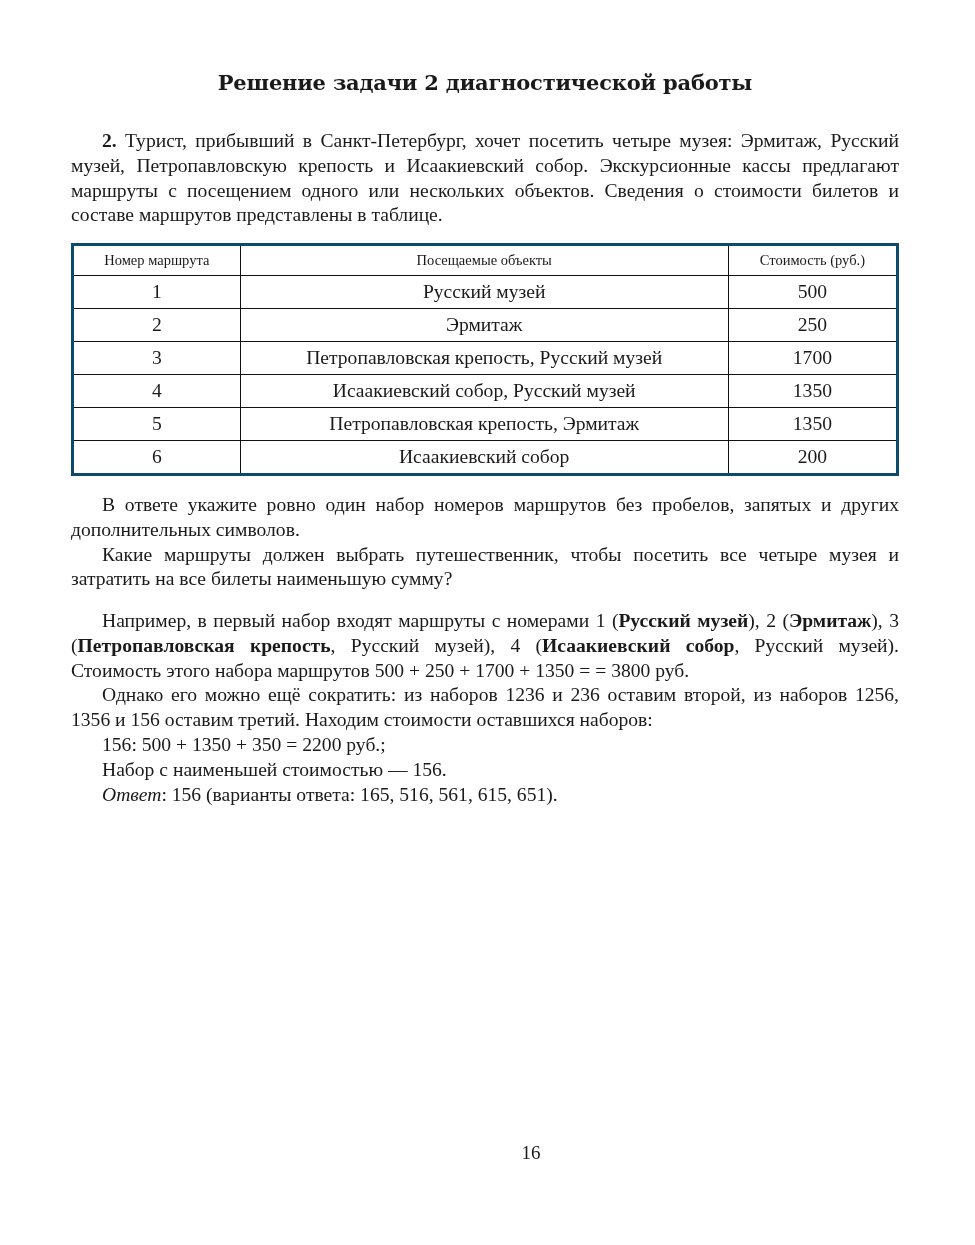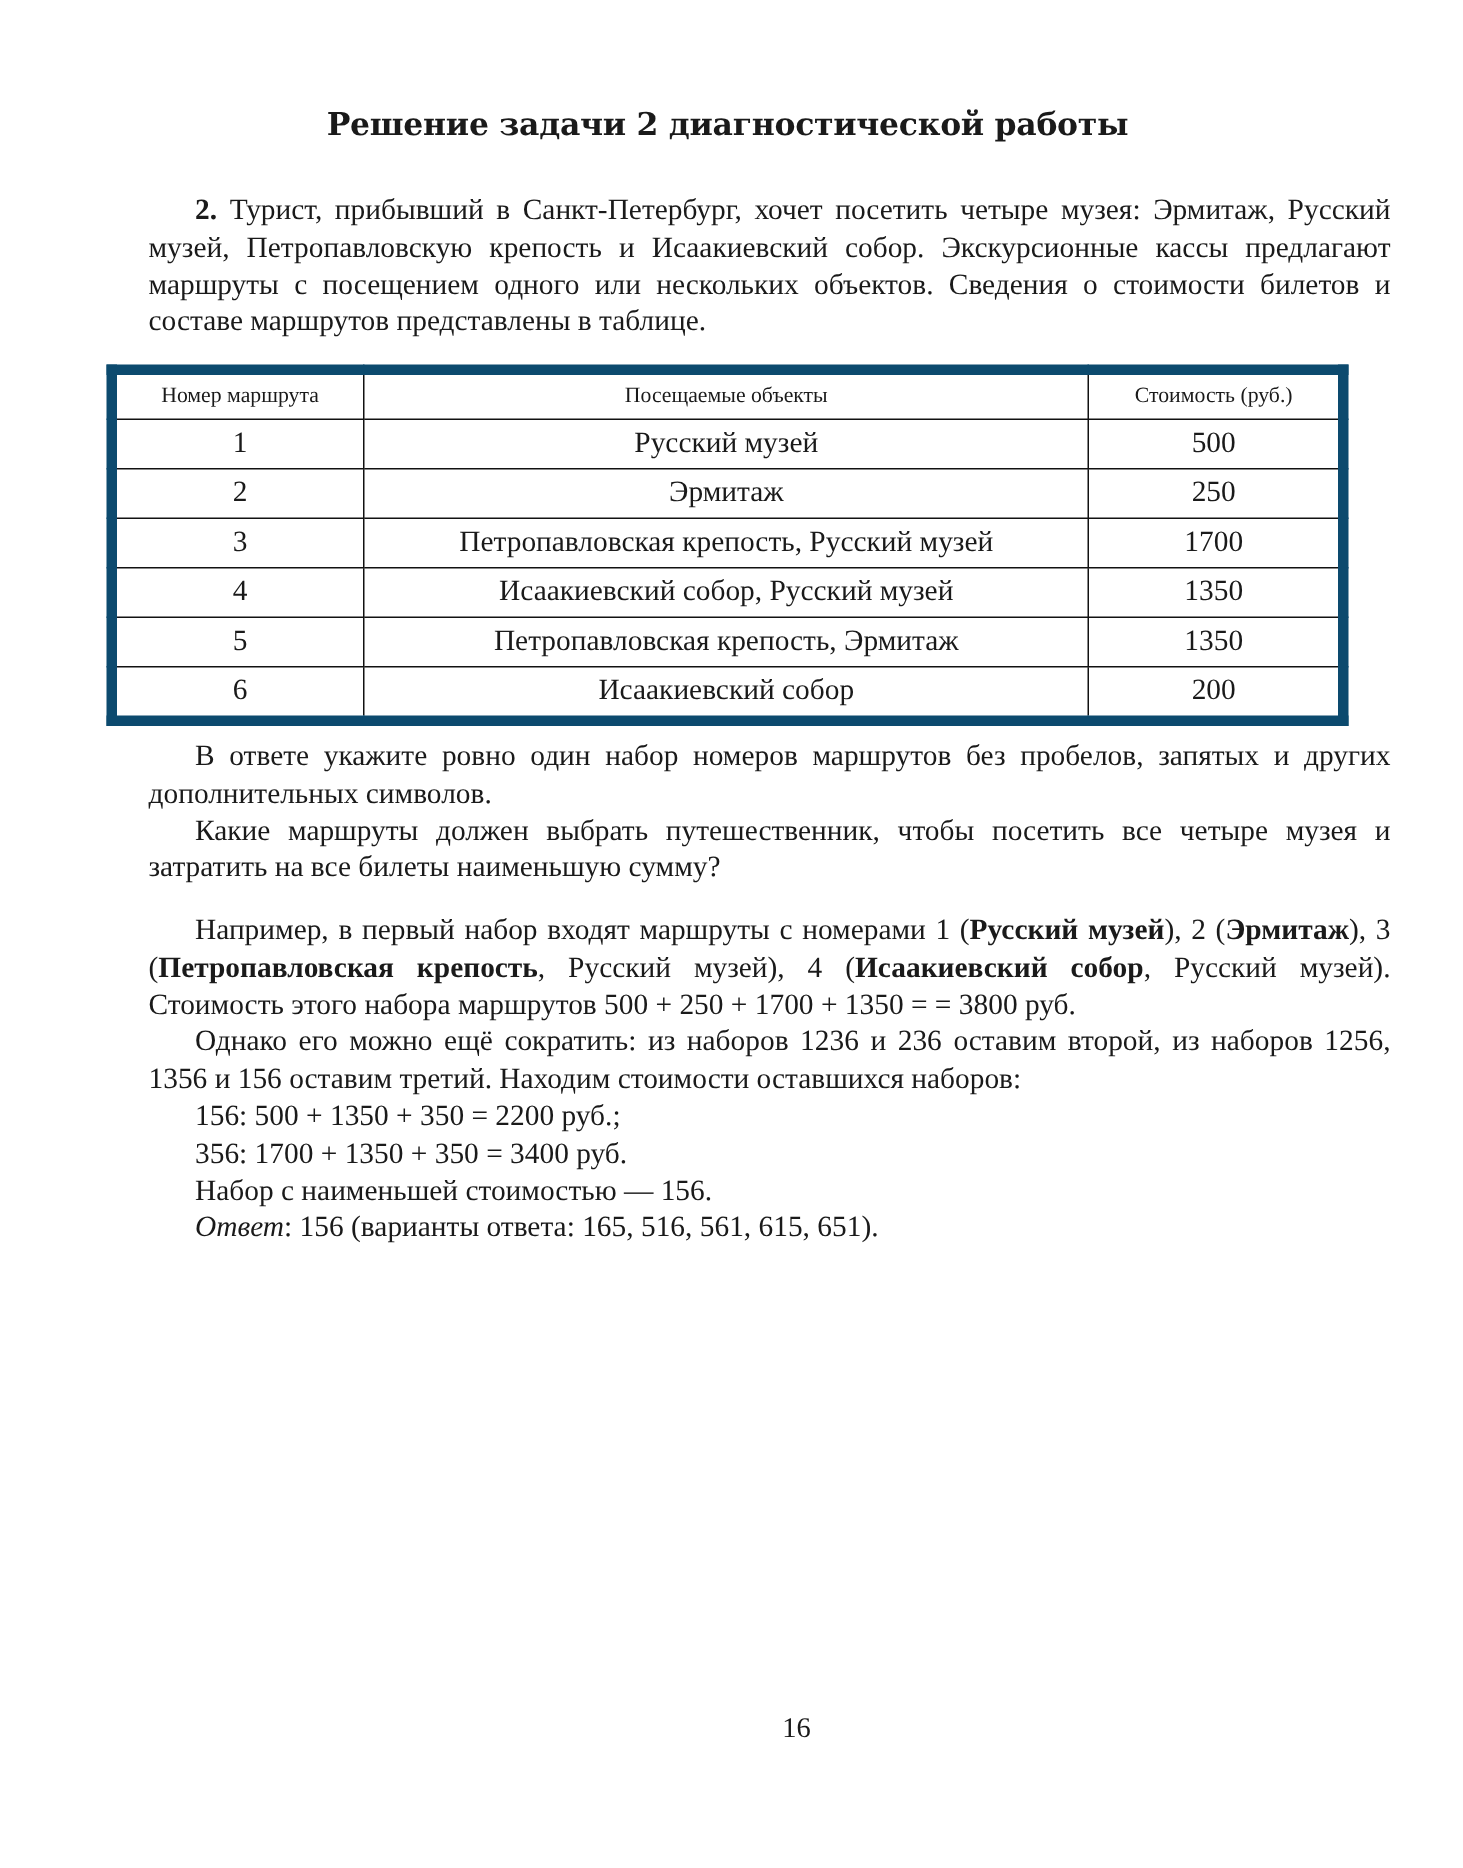--- a/index.html
+++ b/index.html
@@ -37,35 +37,34 @@
       font-size: 19.6px;
       line-height: 24.8px;
       text-align: justify;
       margin: 0;
     }
     .indent { text-indent: 31px; }
     .block {
       position: absolute;
       left: 0;
       width: 828px;
-      margin-left: 28px;
     }
     .problem { top: 129px; }
     .question { top: 493px; }
     .solution { top: 609px; }
     .b { font-weight: bold; }
     .i { font-style: italic; }
 
     table.routes {
       position: absolute;
       top: 243px;
       left: 0;
       width: 828px;
       border-collapse: collapse;
-      border: 7px solid #0c4a6e;
+      border: 3px solid #0c4a6e;
       font-family: "Liberation Serif", "DejaVu Serif", serif;
       padding-left: 45px;
     }
     table.routes th, table.routes td {
       border: 1.5px solid #111;
       text-align: center;
       padding: 0;
     }
     table.routes th {
       font-weight: normal;
@@ -145,20 +144,19 @@
 
   <div class="block question">
     <p class="para indent">В ответе укажите ровно один набор номеров маршрутов без пробелов, запятых и других дополнительных символов.</p>
     <p class="para indent">Какие маршруты должен выбрать путешественник, чтобы посетить все четыре музея и затратить на все билеты наименьшую сумму?</p>
   </div>
 
   <div class="block solution">
     <p class="para indent"><span>Например, в первый набор входят маршруты с номерами 1 (</span><span class="b">Русский музей</span><span>), 2 (</span><span class="b">Эрмитаж</span><span>), 3 (</span><span class="b">Петропавловская крепость</span><span>, Русский музей), 4 (</span><span class="b">Исаакиевский собор</span><span>, Русский музей). Стоимость этого набора маршрутов 500 + 250 + 1700 + 1350 = = 3800 руб.</span></p>
     <p class="para indent">Однако его можно ещё сократить: из наборов 1236 и 236 оставим второй, из наборов 1256, 1356 и 156 оставим третий. Находим стоимости оставшихся наборов:</p>
     <p class="para indent">156: 500 + 1350 + 350 = 2200 руб.;</p>
-    <p class="para indent">356: 1700 + 1350 + 350 = 3400 руб.</p>
     <p class="para indent">Набор с наименьшей стоимостью — 156.</p>
     <p class="para indent"><span class="i">Ответ</span><span>: 156 (варианты ответа: 165, 516, 561, 615, 651).</span></p>
   </div>
 
 </div>
 
 <div class="page-number">16</div>
 
 </body></html>

